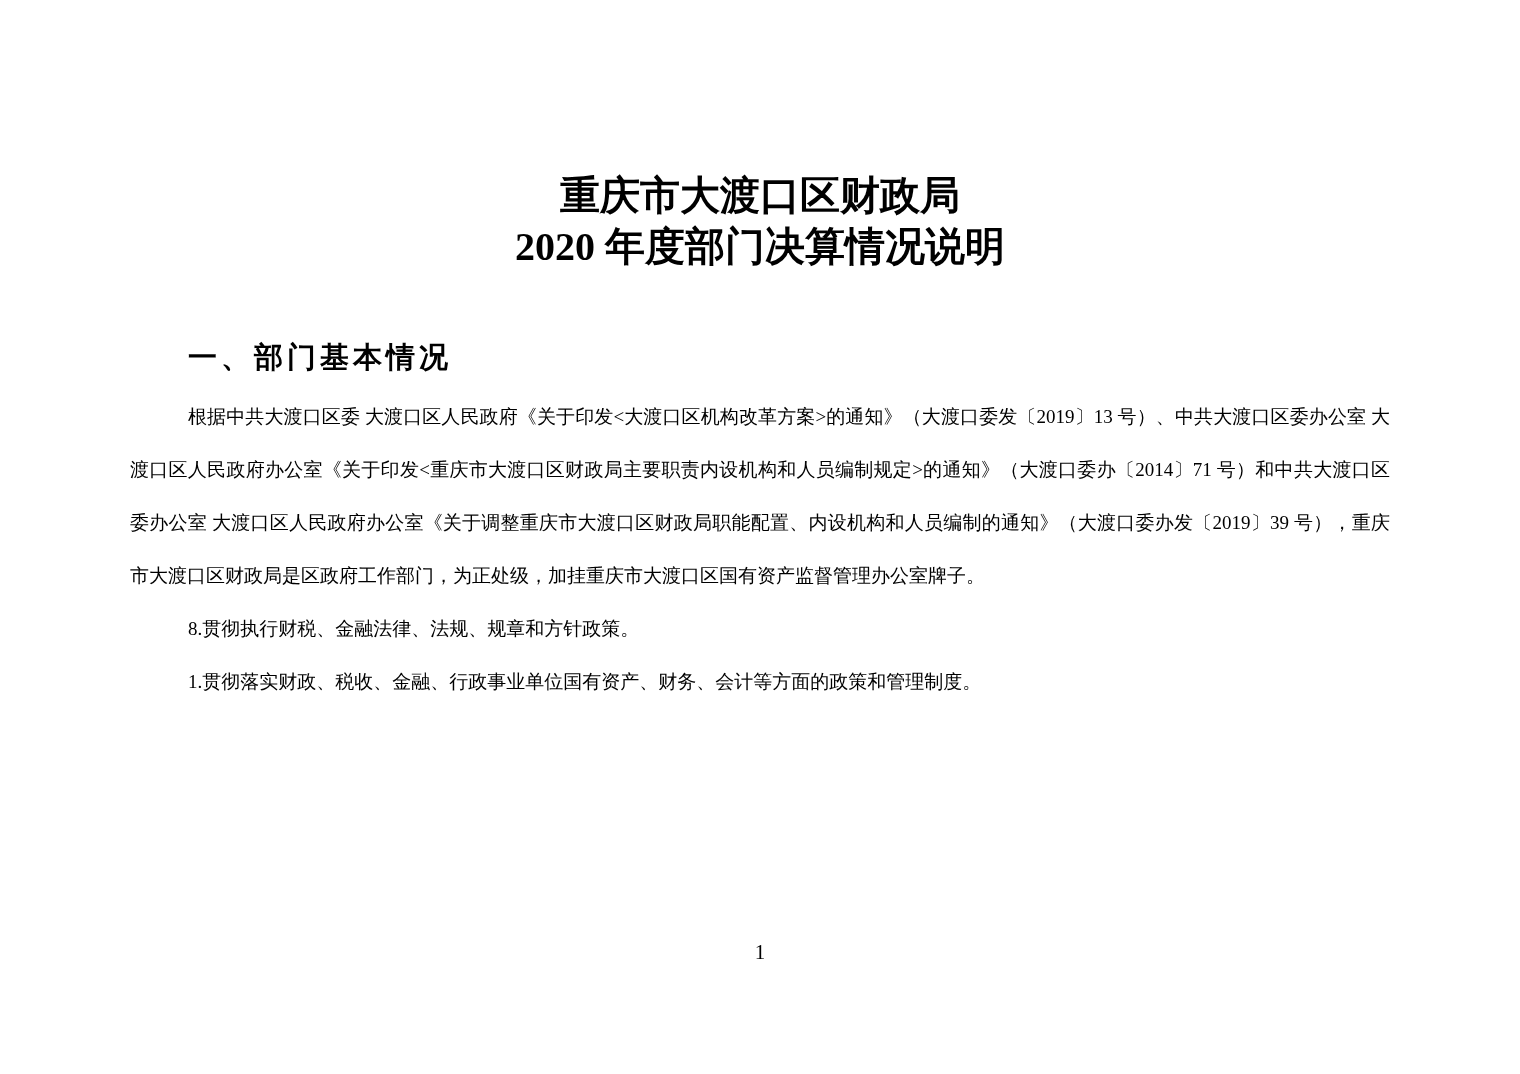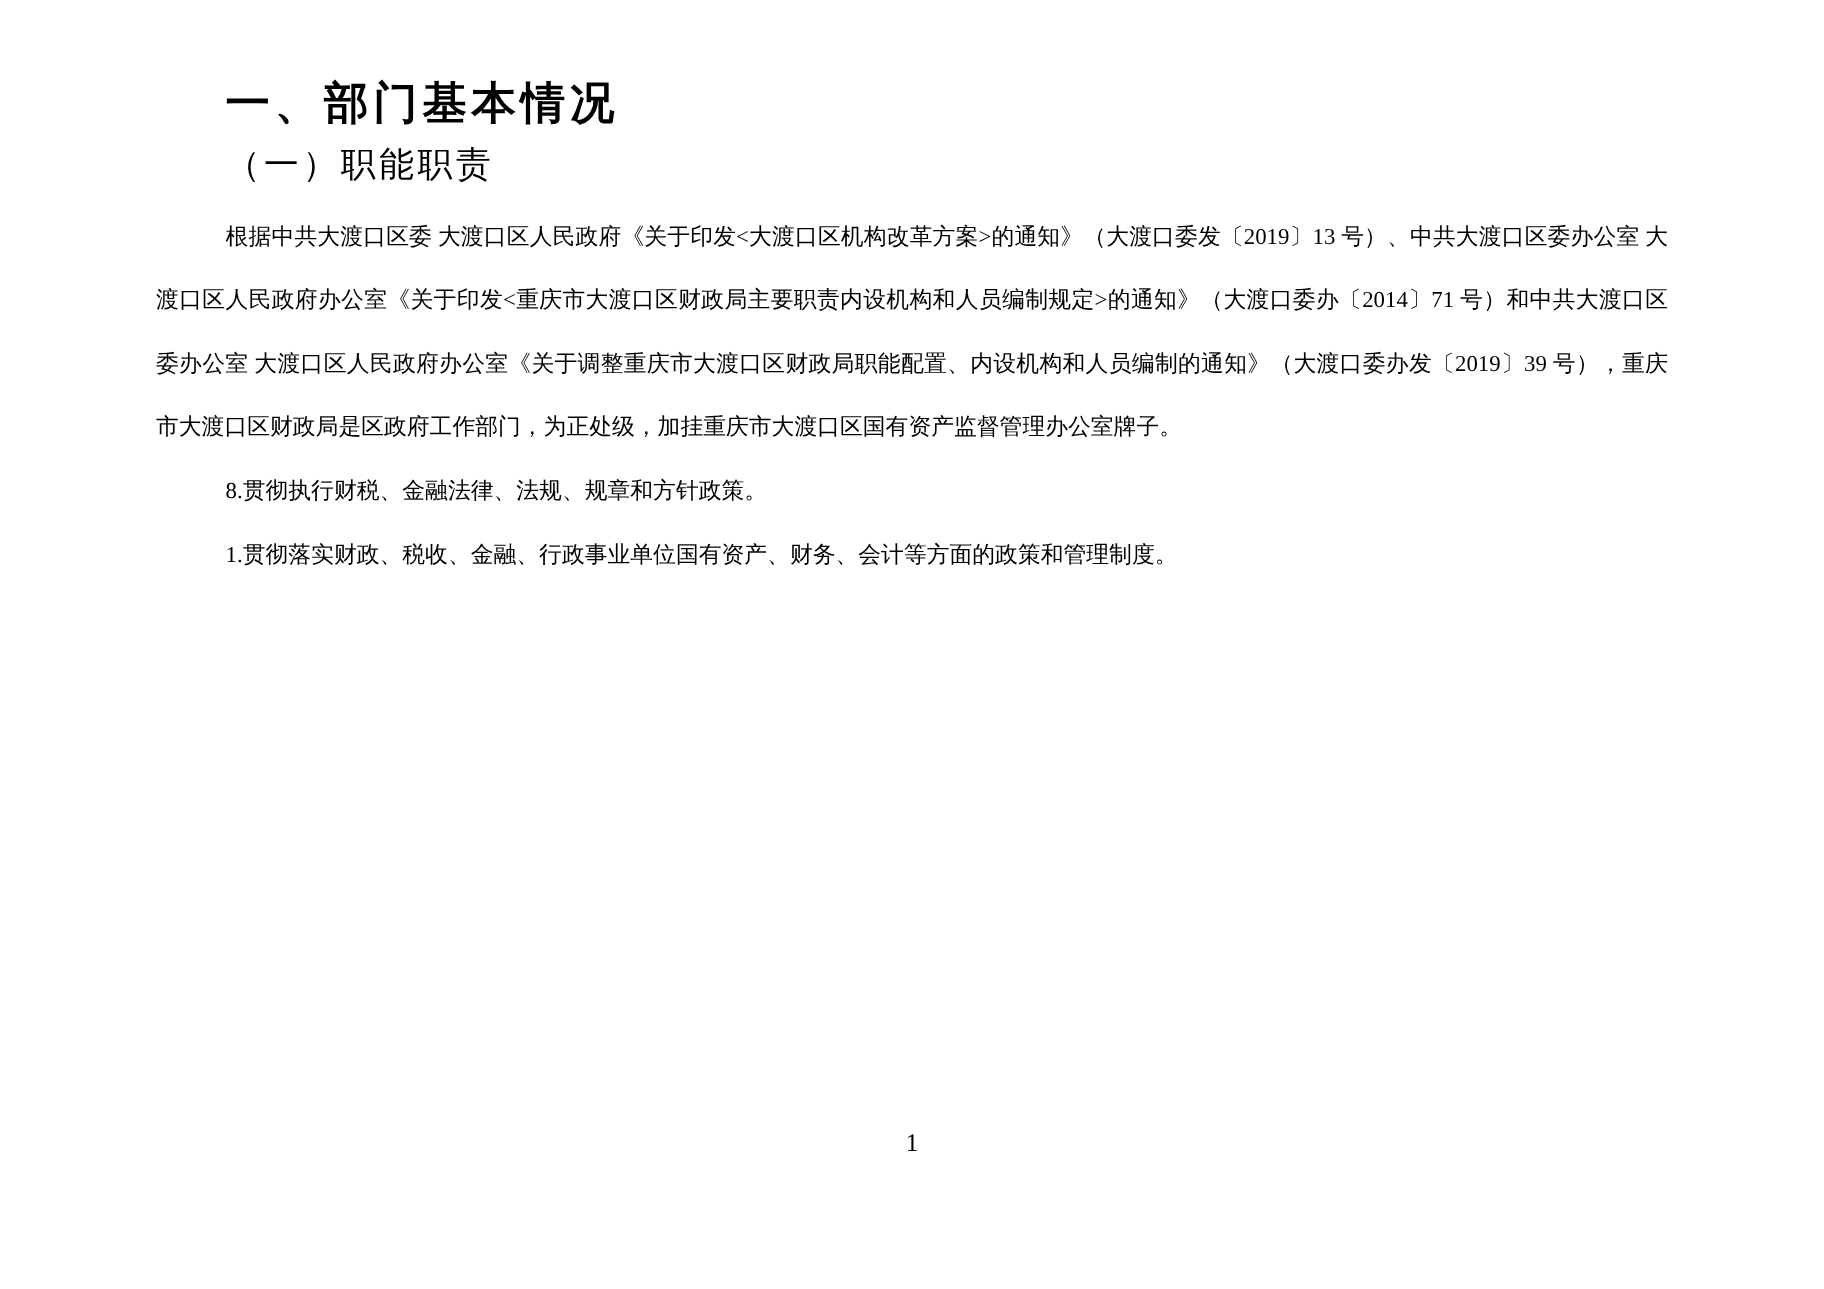--- a/index.html
+++ b/index.html
@@ -31,21 +31,21 @@
     font-family: "Liberation Serif", "DejaVu Serif", serif;
   }
   .doc-title .title-line {
     display: block;
     white-space: nowrap;
   }
   .section-heading {
     margin: 59px 0 0 58px;
     font-family: "Liberation Sans", "DejaVu Sans", sans-serif;
     font-weight: bold;
-    font-size: 37px;
+    font-size: 29px;
     line-height: 53px;
     letter-spacing: 4px;
   }
   .subsection-heading {
     margin: 0;
     font-weight: normal;
     font-size: 29px;
     line-height: 53px;
     text-indent: 58px;
     letter-spacing: 3px;
@@ -73,24 +73,27 @@
     font-size: 21px;
     line-height: 24px;
     font-family: "Liberation Serif", "DejaVu Serif", serif;
   }
 </style>
 </head>
 <body>
 
 <div class="page">
   <div class="content">
+    <h1 class="doc-title">
+      <span class="title-line">重庆市大渡口区财政局</span>
+      <span class="title-line">2020 年度部门决算情况说明</span>
+    </h1>
 
     <h2 class="section-heading">一、部门基本情况</h2>
 
-    <h3 class="subsection-heading">（一）职能职责</h3>
 
     <p class="para">根据中共大渡口区委 大渡口区人民政府《关于印发&lt;大渡口区机构改革方案&gt;的通知》（大渡口委发〔2019〕13 号）、中共大渡口区委办公室 大渡口区人民政府办公室《关于印发&lt;重庆市大渡口区财政局主要职责内设机构和人员编制规定&gt;的通知》（大渡口委办〔2014〕71 号）和中共大渡口区委办公室 大渡口区人民政府办公室《关于调整重庆市大渡口区财政局职能配置、内设机构和人员编制的通知》（大渡口委办发〔2019〕39 号），重庆市大渡口区财政局是区政府工作部门，为正处级，加挂重庆市大渡口区国有资产监督管理办公室牌子。</p>
 
     <p class="para list-item">8.贯彻执行财税、金融法律、法规、规章和方针政策。</p>
 
     <p class="para list-item">1.贯彻落实财政、税收、金融、行政事业单位国有资产、财务、会计等方面的政策和管理制度。</p>
   </div>
 
   <div class="footer">1</div>
 </div>

